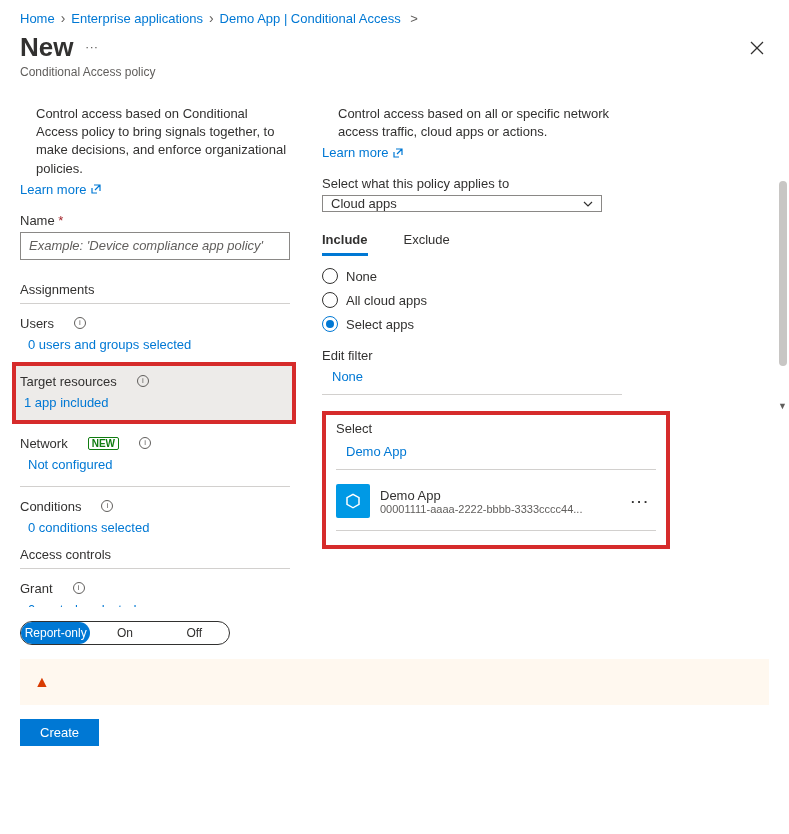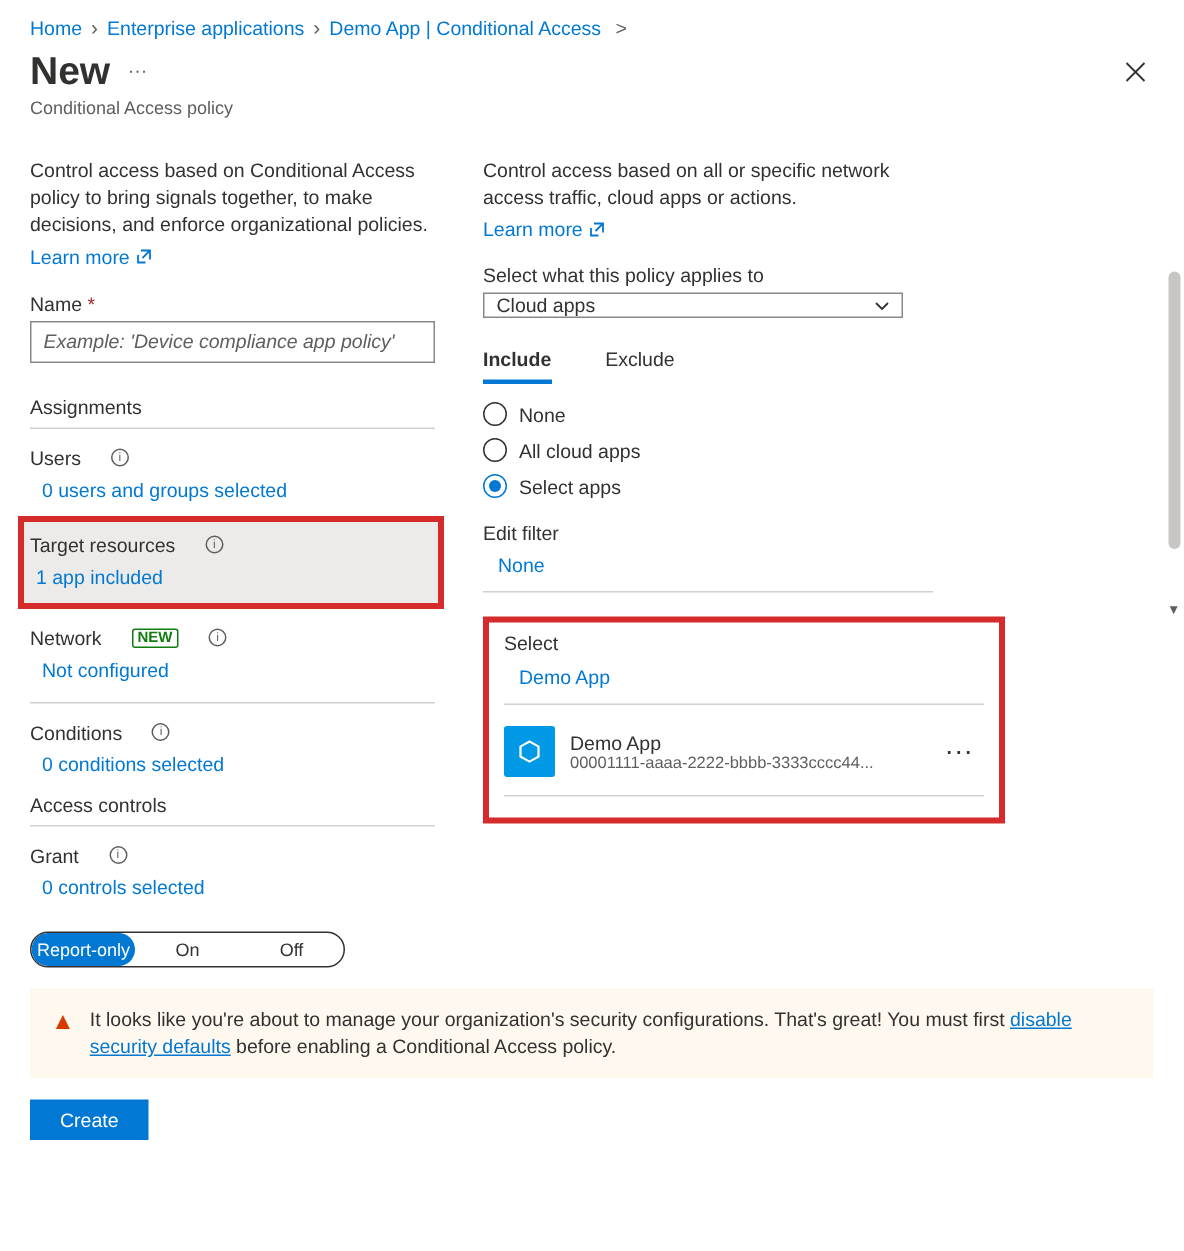--- a/index.html
+++ b/index.html
@@ -13,21 +13,21 @@
   .header { padding: 0 20px 8px 20px; position: relative; }
   .header h1 { font-size: 26px; font-weight: 600; margin: 0 0 2px 0; display:inline-block;}
   .header .dots { color:#605e5c; font-size:13px; margin-left:8px; vertical-align:super;}
   .header .sub { font-size: 12px; color: #605e5c; }
   .close-btn { position: absolute; right: 20px; top: 4px; cursor: pointer; font-size: 16px; color:#323130; width:24px; height:24px; display:flex; align-items:center; justify-content:center;}
 
   .main { display: flex; padding: 18px 0 0 20px; position: relative; }
   .col { flex: 0 0 auto; }
   .col-left { width: 290px; padding-right: 20px; }
   .col-right { width: 300px; margin-left: 12px; }
-  .desc { line-height: 1.4; margin-bottom: 2px; }
+  .desc { line-height: 1.4; margin-bottom: 2px; margin-left: 16px; }
   .learn-link { display: inline-flex; align-items: center; gap: 4px; margin-top:2px; }
   .ext-icon { width:12px; height:12px; }
 
   .label { font-size: 13px; margin-top: 16px; margin-bottom: 4px; display:flex; align-items:center; gap:4px;}
   .req::after { content: " *"; color: #a4262c; }
   input[type=text] { width: 100%; padding: 5px 8px; border: 1px solid #8a8886; font-size: 13px; height:28px; }
   input[type=text]::placeholder { color: #605e5c; font-style: italic; }
 
   .section-title { font-size: 13px; margin-top: 22px; margin-bottom: 6px; border-bottom: 1px solid #d2d0ce; padding-bottom:6px; }
   .row-head { display: flex; align-items: center; gap: 20px; margin-top: 12px; font-size:13px; }
@@ -235,19 +235,16 @@
 
 <div class="bottom-area">
   <div class="toggle3">
     <div class="active">Report-only</div>
     <div>On</div>
     <div>Off</div>
   </div>
 
   <div class="warn-box">
     <div class="warn-ico">▲</div>
-    <div>
-      <span>It looks like you're about to manage your organization's security configurations. That's great! You must first </span><a>disable security defaults</a><span> before enabling a Conditional Access policy.</span>
-    </div>
   </div>
 
   <button class="create-btn">Create</button>
 </div>
 
 </body></html>

